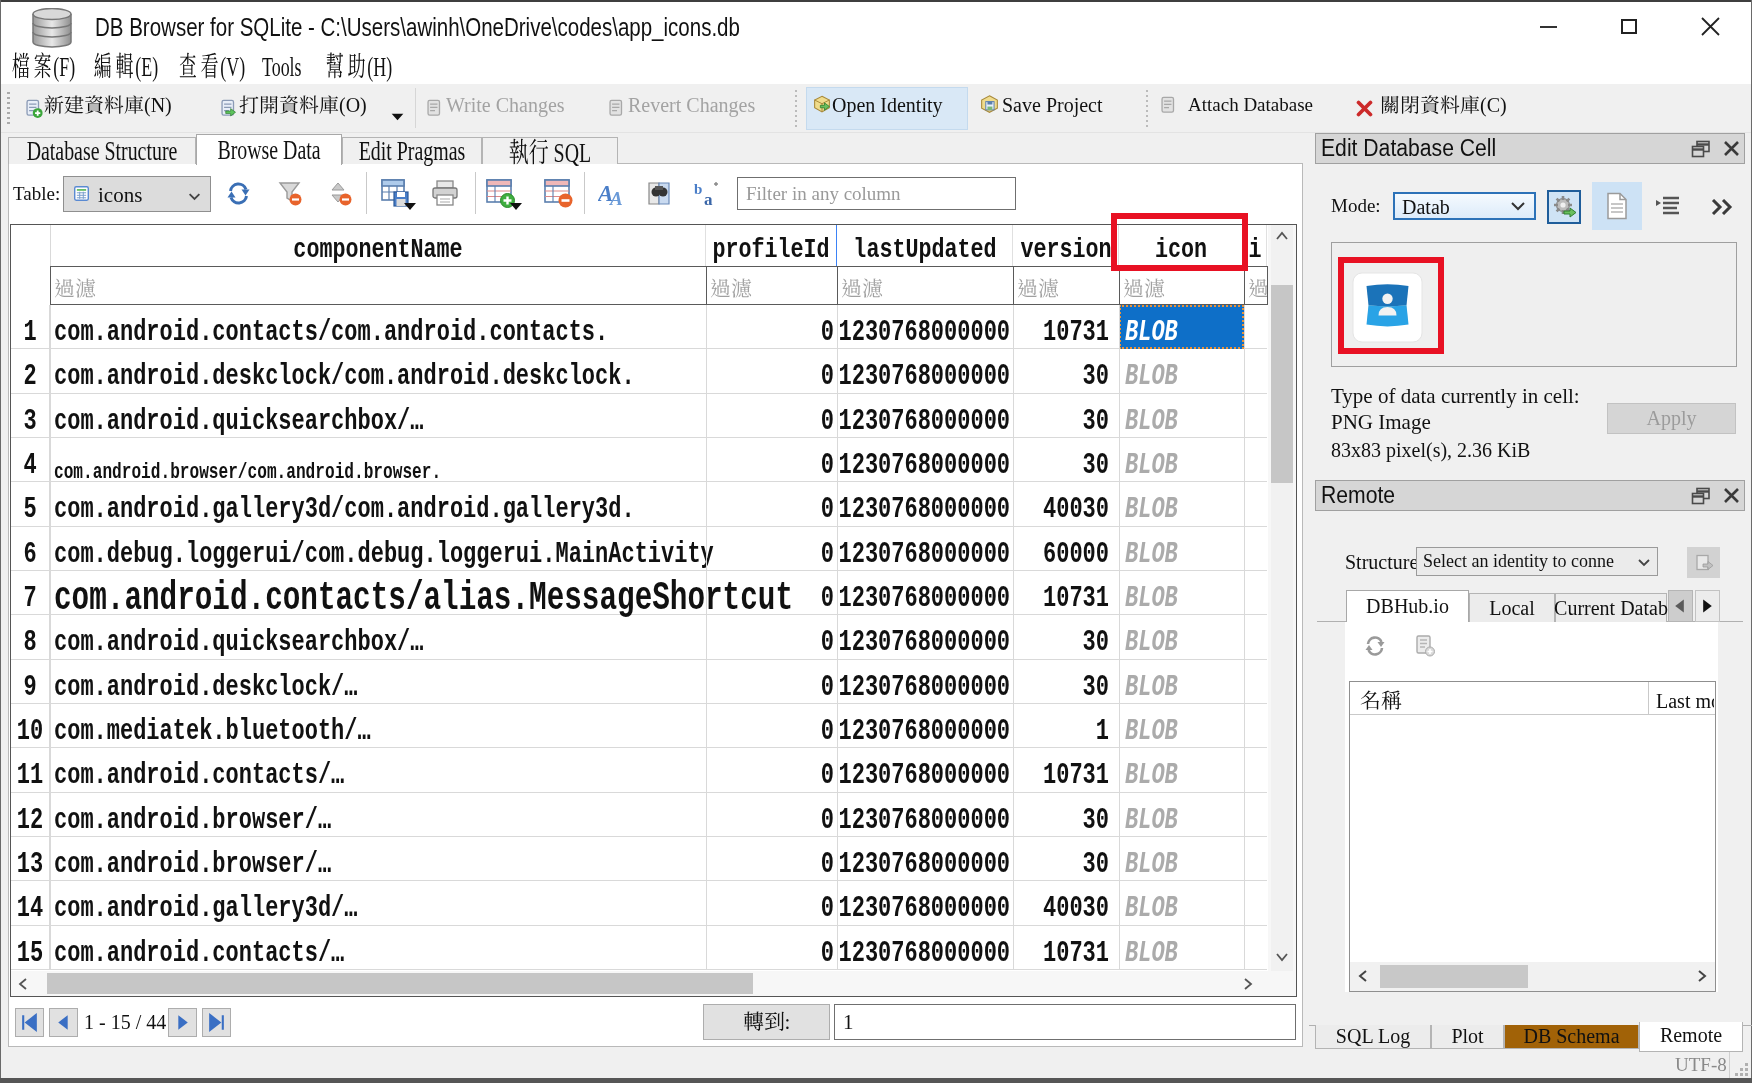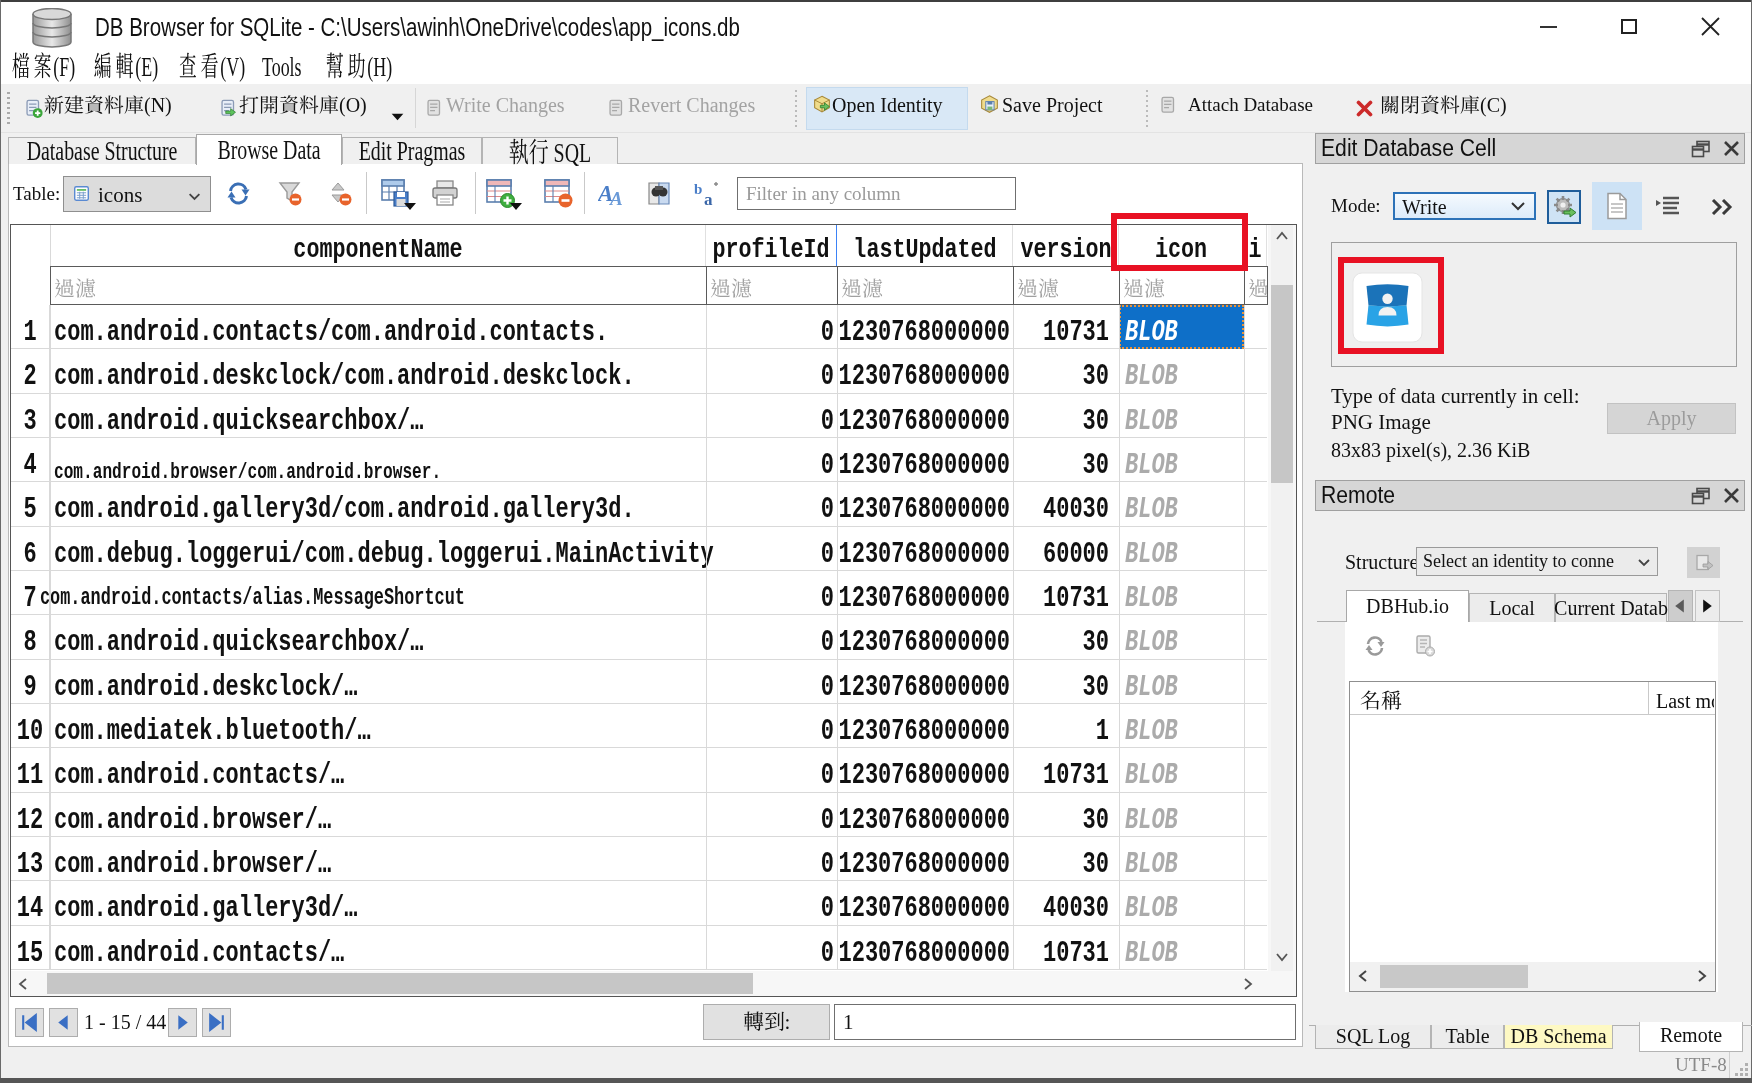--- a/index.html
+++ b/index.html
@@ -467,21 +467,21 @@
     <span class="rgt" style="line-height:55px">1230768000000</span>
   </div>
 <div class="abs mono" style="left:1013px;top:526.65px;width:96px;height:44.33px;font-size:30px;line-height:55px">
     <span class="rgt" style="line-height:55px">60000</span>
   </div>
 <div class="abs mono" style="left:1125px;top:526.65px;height:44.33px;color:#ababab;font-style:italic;font-size:30px;line-height:55px"><span class="mx">BLOB</span></div>
 <div class="abs" style="left:11px;top:614.31px;width:1256px;height:1px;background:#d9d9d9"></div>
 <div class="abs mono" style="left:11px;top:570.98px;width:39px;height:44.33px;font-size:30px;line-height:55px;border-right:1px solid #d9d9d9">
     <span class="ctr" style="line-height:55px">7</span>
   </div>
-<div class="abs mono" style="left:40px;top:570.98px;width:660px;height:44.33px;font-size:23px;line-height:55px"><span class="mx">com.android.contacts/alias.MessageShortcut</span></div>
+<div class="abs mono" style="left:54px;top:570.98px;width:660px;height:44.33px;font-size:40px;line-height:55px"><span class="mx">com.android.contacts/alias.MessageShortcut</span></div>
 <div class="abs mono" style="left:706px;top:570.98px;width:128px;height:44.33px;font-size:30px;line-height:55px">
     <span class="rgt" style="line-height:55px">0</span>
   </div>
 <div class="abs mono" style="left:837px;top:570.98px;width:173px;height:44.33px;font-size:30px;line-height:55px">
     <span class="rgt" style="line-height:55px">1230768000000</span>
   </div>
 <div class="abs mono" style="left:1013px;top:570.98px;width:96px;height:44.33px;font-size:30px;line-height:55px">
     <span class="rgt" style="line-height:55px">10731</span>
   </div>
 <div class="abs mono" style="left:1125px;top:570.98px;height:44.33px;color:#ababab;font-style:italic;font-size:30px;line-height:55px"><span class="mx">BLOB</span></div>
@@ -657,21 +657,21 @@
 <svg class="abs" style="left:1691px;top:140px" width="20" height="18" viewBox="0 0 20 18">
     <rect x="6" y="1.5" width="12" height="10" fill="none" stroke="#4a4a4a" stroke-width="1.6"></rect>
     <path d="M6 4.5 h12" stroke="#4a4a4a" stroke-width="2.4"></path>
     <rect x="1.5" y="6.5" width="11" height="10" fill="#d6d6d6" stroke="#4a4a4a" stroke-width="1.6"></rect>
     <path d="M1.5 9.5 h11" stroke="#4a4a4a" stroke-width="2.4"></path>
   </svg>
 <svg class="abs" style="left:1723px;top:140px" width="17" height="17" viewBox="0 0 17 17">
     <path d="M2 2 L15 15 M15 2 L2 15" stroke="#3a3a3a" stroke-width="2.6"></path>
   </svg>
 <div class="abs" style="left:1331px;top:191px;font-size:19px;line-height:30px">Mode:</div>
-<div class="abs" style="left:1393px;top:192px;width:143px;height:28px;background:linear-gradient(#f5fafe,#dcebfa);border:2px solid #2c72b8;font-size:20px;line-height:26px;padding-left:7px">Write</div>
+<div class="abs" style="left:1393px;top:192px;width:143px;height:28px;background:linear-gradient(#f5fafe,#dcebfa);border:2px solid #2c72b8;font-size:20px;line-height:26px;padding-left:7px">Datab</div>
 <svg class="abs" style="left:1510px;top:201px" width="16" height="11" viewBox="0 0 16 11">
     <path d="M2 2 L8 8 L14 2" stroke="#333" stroke-width="2" fill="none"></path>
   </svg>
 <div class="abs" style="left:1547px;top:190px;width:34px;height:34px;border:2px solid #1f5d9a;background:#cfe3f5"></div>
 <svg class="abs" style="left:1552px;top:194px" width="25" height="25" viewBox="0 0 25 25">
 <circle cx="11" cy="11" r="6.5" fill="#bdbdbd" stroke="#8a8a8a" stroke-width="1.2"></circle>
 <g stroke="#8a8a8a" stroke-width="2.6">
       <path d="M11 2 v4 M11 16 v4 M2 11 h4 M16 11 h4 M4.6 4.6 l2.8 2.8 M14.6 14.6 l2.8 2.8 M17.4 4.6 l-2.8 2.8 M7.4 14.6 l-2.8 2.8"></path>
     </g>
 <circle cx="11" cy="11" r="2.6" fill="#f0f0f0"></circle>
@@ -774,23 +774,23 @@
   </svg>
 <div class="abs" style="left:1380px;top:965px;width:148px;height:23px;background:#c8c8c8"></div>
 <svg class="abs" style="left:1697px;top:969px" width="10" height="14" viewBox="0 0 10 14">
     <path d="M2 2 L8 7 L2 12" stroke="#444" stroke-width="2" fill="none"></path>
   </svg>
 <div class="abs" style="left:1309px;top:1025px;width:443px;height:1px;background:#b0b0b0"></div>
 <div class="abs" style="left:1315px;top:1025px;width:116px;height:24px;background:#ececec;border:1px solid #b4b4b4;border-top:none;font-size:20px;line-height:22px">
     <span class="ctrp" style="line-height:22px">SQL Log</span>
   </div>
 <div class="abs" style="left:1431px;top:1025px;width:73px;height:24px;background:#ececec;border:1px solid #b4b4b4;border-top:none;font-size:20px;line-height:22px">
-    <span class="ctrp" style="line-height:22px">Table</span>
-  </div>
-<div class="abs" style="left:1504px;top:1025px;width:109px;height:24px;background:#fef9c3;border:1px solid #b4b4b4;border-top:none;font-size:20px;line-height:22px">
+    <span class="ctrp" style="line-height:22px">Plot</span>
+  </div>
+<div class="abs" style="left:1504px;top:1025px;width:135px;height:24px;background:#a16207;border:1px solid #b4b4b4;border-top:none;font-size:20px;line-height:22px">
     <span class="ctrp" style="line-height:22px">DB Schema</span>
   </div>
 <div class="abs" style="left:1639px;top:1022px;width:104px;height:30px;background:#fff;border:1px solid #b4b4b4;border-top:none;font-size:20px;line-height:26px;z-index:2">
     <span class="ctrp" style="line-height:26px">Remote</span>
   </div>
 <div class="abs" style="left:1675px;top:1051px;font-size:19px;line-height:28px;color:#8a8a8a">UTF-8</div>
 <div class="abs" style="left:1729px;top:1052px;width:1px;height:26px;background:#d0d0d0"></div>
 <svg class="abs" style="left:1734px;top:1062px" width="16" height="16" viewBox="0 0 16 16">
 <g fill="#b0b0b0">
       <rect x="11" y="1" width="3" height="3"></rect>

